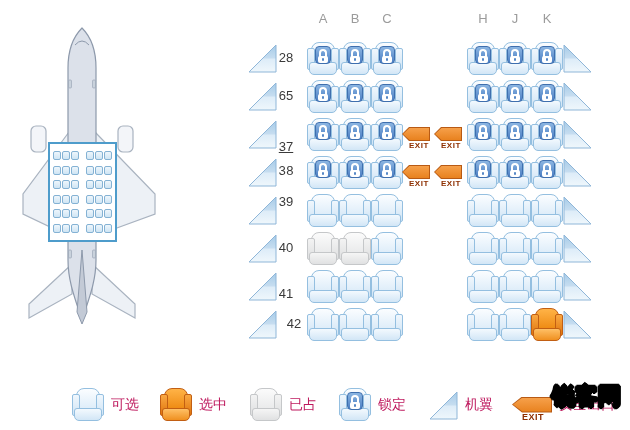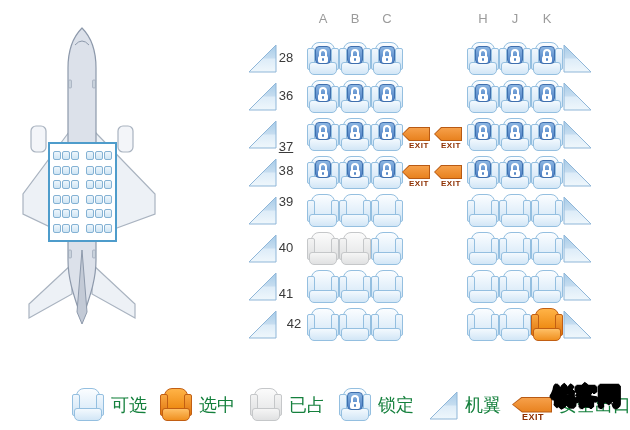--- a/index.html
+++ b/index.html
@@ -54,21 +54,21 @@
       clip-path:polygon(0 50%,25% 0,100% 0,100% 100%,25% 100%);}
   .exit-tag .shape-in{position:absolute;inset:1px;background:linear-gradient(180deg,#f6a04a,#e8821f);
       clip-path:polygon(0 50%,25% 0,100% 0,100% 100%,25% 100%);}
   .exit-tag .txt{position:absolute;left:7px;top:12px;font-weight:bold;font-size:8px;line-height:14px;
       color:#8d2f00;letter-spacing:.5px;}
   .exit-tag.lg{width:40px;height:16px;}
   .exit-tag.lg .txt{left:10px;font-size:9px;line-height:16px;}
 
   
   .legend-item{position:absolute;top:388px;height:33px;display:flex;align-items:center;}
-  .legend-label{margin-left:7px;font-size:18px;color:#15803d;white-space:nowrap;}
+  .legend-label{margin-left:7px;font-size:14px;color:#be185d;white-space:nowrap;}
 
   
   .watermark{position:absolute;left:552px;top:381px;z-index:50;white-space:nowrap;
       font-weight:bold;font-size:23px;color:#fff;-webkit-text-stroke:2px #000;
       text-shadow:2px 0 #000,-2px 0 #000,0 2px #000,0 -2px #000,
                   1px 1px #000,-1px -1px #000,1px -1px #000,-1px 1px #000;}
 </style>
 </head>
 <body>
 
@@ -231,21 +231,21 @@
           <div class="shackle"></div>
           <div class="lockbody"></div>
         </div>
       </div>
       <div class="wing" style="left: 563px; top: 43px;"><svg width="30" height="30" viewBox="0 0 30 30">
           <path d="M1 2 L28 29 L1 29 Z" fill="url(#wgrad)" stroke="#8fb6d8" stroke-linejoin="round"></path>
         </svg></div>
       <div class="wing" style="left: 247px; top: 81px;"><svg width="30" height="30" viewBox="0 0 30 30">
           <path d="M29 2 L2 29 L29 29 Z" fill="url(#wgrad)" stroke="#8fb6d8" stroke-linejoin="round"></path>
         </svg></div>
-      <div class="rownum" style="left: 272px; top: 88px;">36</div>
+      <div class="rownum" style="left: 272px; top: 88px;">65</div>
       <div class="seat locked" style="position: absolute; left: 307px; top: 80px;">
         <div class="back"></div>
         <div class="arm al"></div>
         <div class="arm ar"></div>
         <div class="cushion"></div>
         <div class="lockpad">
           <div class="shackle"></div>
           <div class="lockbody"></div>
         </div>
       </div>

